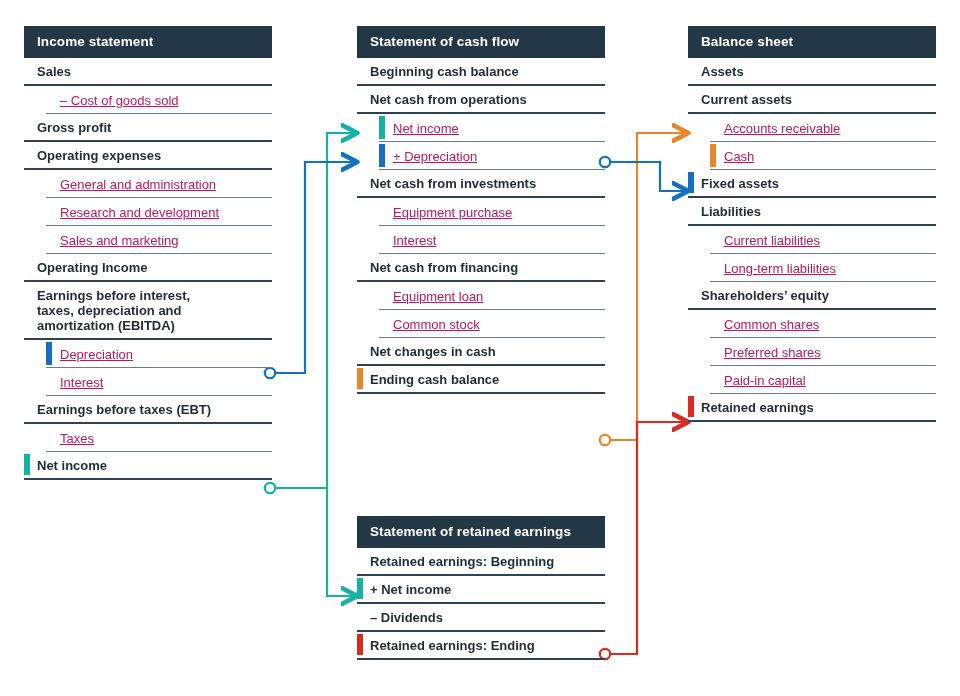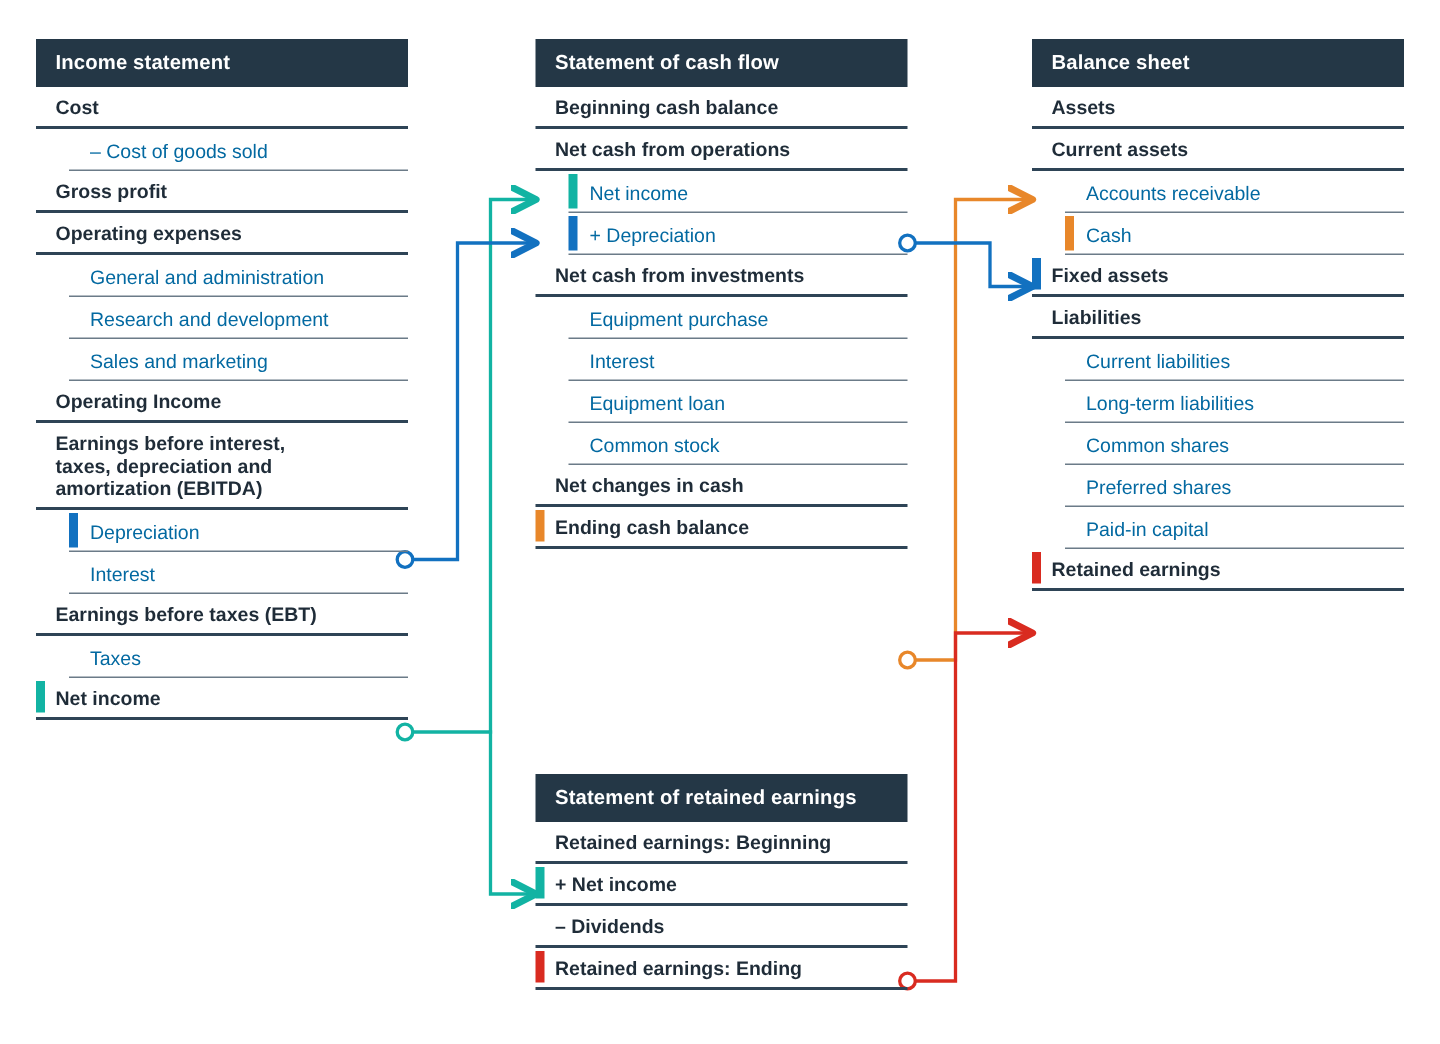--- a/index.html
+++ b/index.html
@@ -59,21 +59,21 @@
   .row.lvl1{
     padding-left:36px;
   }
   .row.lvl1::after{
     content:"";
     position:absolute;
     left:22px;right:0;bottom:0;
     height:1px;
     background:#6b7b88;
   }
-  .row.lvl1 .row-text{font-weight:normal;color:#0369a1;}
+  .row.lvl1 .row-text{font-weight:normal;color:#be185d;text-decoration:underline;}
 
   .row.tall{height:58px;align-items:flex-start;padding-top:6px;}
 
   
   .marker{
     position:absolute;
     top:2px;bottom:3px;
     width:6px;
   }
   .marker.lvl0{left:0px;}
@@ -128,21 +128,21 @@
     <g>
       <path d="M611,654 L637,654 L637,422 L688,422" fill="none" stroke="#d92b20" stroke-width="2.2" stroke-linecap="square" marker-end="url(#ah-red)"></path>
       <circle cx="605" cy="654" r="5.2" fill="#ffffff" stroke="#d92b20" stroke-width="2.2"></circle>
     </g>
   </svg>
 
   <div class="panel" id="panel-income">
     <div class="panel-header">Income statement</div>
     <div class="rows">
         <div class="row lvl0">
-          <span class="row-text">Cost</span>
+          <span class="row-text">Sales</span>
         </div>
         <div class="row lvl1">
           <span class="row-text">– Cost of goods sold</span>
         </div>
         <div class="row lvl0">
           <span class="row-text">Gross profit</span>
         </div>
         <div class="row lvl0">
           <span class="row-text">Operating expenses</span>
         </div>
@@ -202,20 +202,23 @@
         </div>
         <div class="row lvl0">
           <span class="row-text">Net cash from investments</span>
         </div>
         <div class="row lvl1">
           <span class="row-text">Equipment purchase</span>
         </div>
         <div class="row lvl1">
           <span class="row-text">Interest</span>
         </div>
+        <div class="row lvl0">
+          <span class="row-text">Net cash from financing</span>
+        </div>
         <div class="row lvl1">
           <span class="row-text">Equipment loan</span>
         </div>
         <div class="row lvl1">
           <span class="row-text">Common stock</span>
         </div>
         <div class="row lvl0">
           <span class="row-text">Net changes in cash</span>
         </div>
         <div class="row lvl0">
@@ -247,20 +250,23 @@
         </div>
         <div class="row lvl0">
           <span class="row-text">Liabilities</span>
         </div>
         <div class="row lvl1">
           <span class="row-text">Current liabilities</span>
         </div>
         <div class="row lvl1">
           <span class="row-text">Long-term liabilities</span>
         </div>
+        <div class="row lvl0">
+          <span class="row-text">Shareholders’ equity</span>
+        </div>
         <div class="row lvl1">
           <span class="row-text">Common shares</span>
         </div>
         <div class="row lvl1">
           <span class="row-text">Preferred shares</span>
         </div>
         <div class="row lvl1">
           <span class="row-text">Paid-in capital</span>
         </div>
         <div class="row lvl0">

